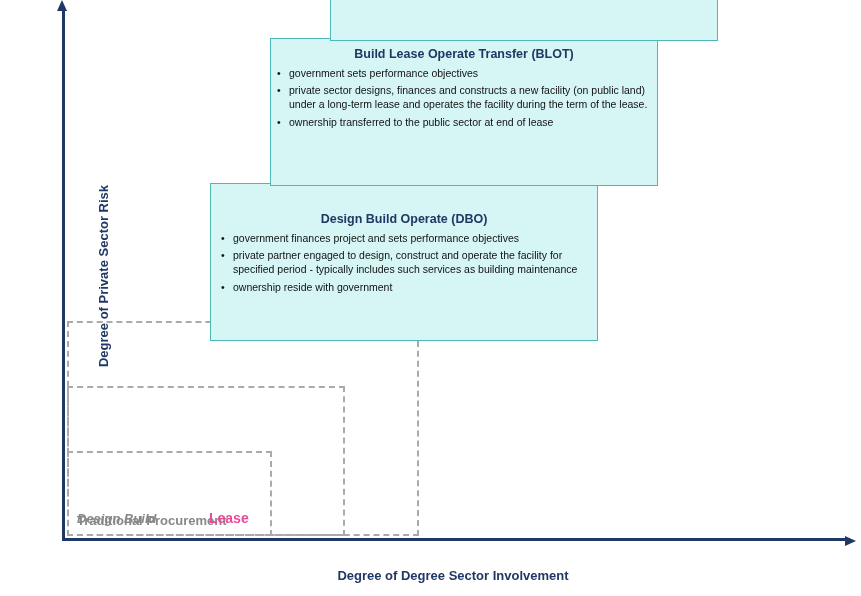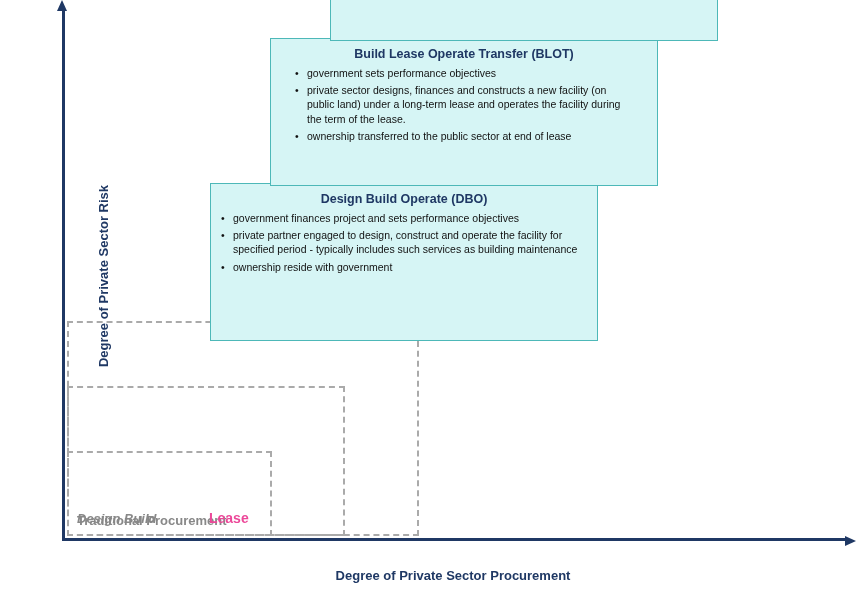--- a/index.html
+++ b/index.html
@@ -18,44 +18,44 @@
 <div style="position:absolute;top:10px;left:60px;right:15px;bottom:55px;">
 
   <div style="position:absolute;left:2px;top:0;bottom:0;width:3px;background:#1f3864;"></div>
   <div style="position:absolute;left:-3px;top:-10px;width:0;height:0;border-left:5px solid transparent;border-right:5px solid transparent;border-bottom:11px solid #1f3864;"></div>
 
   <div style="position:absolute;left:2px;bottom:0;right:0;height:3px;background:#1f3864;"></div>
   <div style="position:absolute;right:-10px;bottom:-5px;width:0;height:0;border-top:5px solid transparent;border-bottom:5px solid transparent;border-left:11px solid #1f3864;"></div>
 
   <div style="position:absolute;left:-48px;top:50%;transform:translateY(-50%) rotate(-90deg);font-size:13px;font-weight:bold;color:#1f3864;white-space:nowrap;">Degree of Private Sector Risk</div>
 
-  <div style="position:absolute;bottom:-42px;left:50%;transform:translateX(-50%);font-size:13px;font-weight:bold;color:#1f3864;white-space:nowrap;">Degree of Private Sector Procurement</div>
+  <div style="position:absolute;bottom:-42px;left:50%;transform:translateX(-50%);font-size:13px;font-weight:bold;color:#1f3864;white-space:nowrap;">Degree of Degree Sector Involvement</div>
 
   <div style="position:absolute;left:7px;bottom:5px;width:205px;height:85px;border:2px dashed #aaa;background:transparent;">
     <span style="position:absolute;bottom:6px;left:8px;font-size:13px;font-weight:bold;color:#888;">Traditional Procurement</span>
   </div>
 
   <div style="position:absolute;left:7px;bottom:5px;width:278px;height:150px;border:2px dashed #aaa;background:transparent;font-style:italic;">
     <span style="position:absolute;bottom:8px;left:8px;font-size:13px;font-weight:bold;color:#888;">Design Build</span>
   </div>
 
   <div style="position:absolute;left:7px;bottom:5px;width:352px;height:215px;border:2px dashed #aaa;background:transparent;">
     <span style="position:absolute;bottom:8px;left:140px;font-size:14px;font-weight:bold;color:#ec4899;">Lease</span>
   </div>
 
   <div style="position:absolute;left:150px;bottom:200px;width:388px;height:158px;background:#d6f5f5;border:1.5px solid #4db8b8;padding:8px 10px;">
-    <div style="font-size:12.5px;font-weight:bold;color:#1f3864;text-align:center;margin-bottom:5px;">Design Build Operate (DBO)</div>
+    <div style="font-size:12.5px;font-weight:bold;color:#1f3864;text-align:center;margin-bottom:5px;margin-top:20px;">Design Build Operate (DBO)</div>
     <ul style="list-style:none;padding:0;">
       <li style="font-size:10.5px;color:#111;padding-left:12px;position:relative;margin-bottom:3px;line-height:1.35;"><span style="position:absolute;left:0;">•</span>government finances project and sets performance objectives</li>
       <li style="font-size:10.5px;color:#111;padding-left:12px;position:relative;margin-bottom:3px;line-height:1.35;"><span style="position:absolute;left:0;">•</span>private partner engaged to design, construct and operate the facility for specified period - typically includes such services as building maintenance</li>
       <li style="font-size:10.5px;color:#111;padding-left:12px;position:relative;line-height:1.35;"><span style="position:absolute;left:0;">•</span>ownership reside with government</li>
     </ul>
   </div>
 
-  <div style="position:absolute;left:210px;bottom:355px;width:388px;height:148px;background:#d6f5f5;border:1.5px solid #4db8b8;padding:8px 24px;">
+  <div style="position:absolute;left:210px;bottom:355px;width:388px;height:148px;background:#d6f5f5;border:1.5px solid #4db8b8;padding:8px 6px;">
     <div style="font-size:12.5px;font-weight:bold;color:#1f3864;text-align:center;margin-bottom:5px;">Build Lease Operate Transfer (BLOT)</div>
     <ul style="list-style:none;padding:0;">
       <li style="font-size:10.5px;color:#111;padding-left:12px;position:relative;margin-bottom:3px;line-height:1.35;"><span style="position:absolute;left:0;">•</span>government sets performance objectives</li>
       <li style="font-size:10.5px;color:#111;padding-left:12px;position:relative;margin-bottom:3px;line-height:1.35;"><span style="position:absolute;left:0;">•</span>private sector designs, finances and constructs a new facility (on public land) under a long-term lease and operates the facility during the term of the lease.</li>
       <li style="font-size:10.5px;color:#111;padding-left:12px;position:relative;line-height:1.35;"><span style="position:absolute;left:0;">•</span>ownership transferred to the public sector at end of lease</li>
     </ul>
   </div>
 
   <div style="position:absolute;left:270px;bottom:500px;width:388px;height:132px;background:#d6f5f5;border:1.5px solid #4db8b8;padding:8px 10px;">
     

